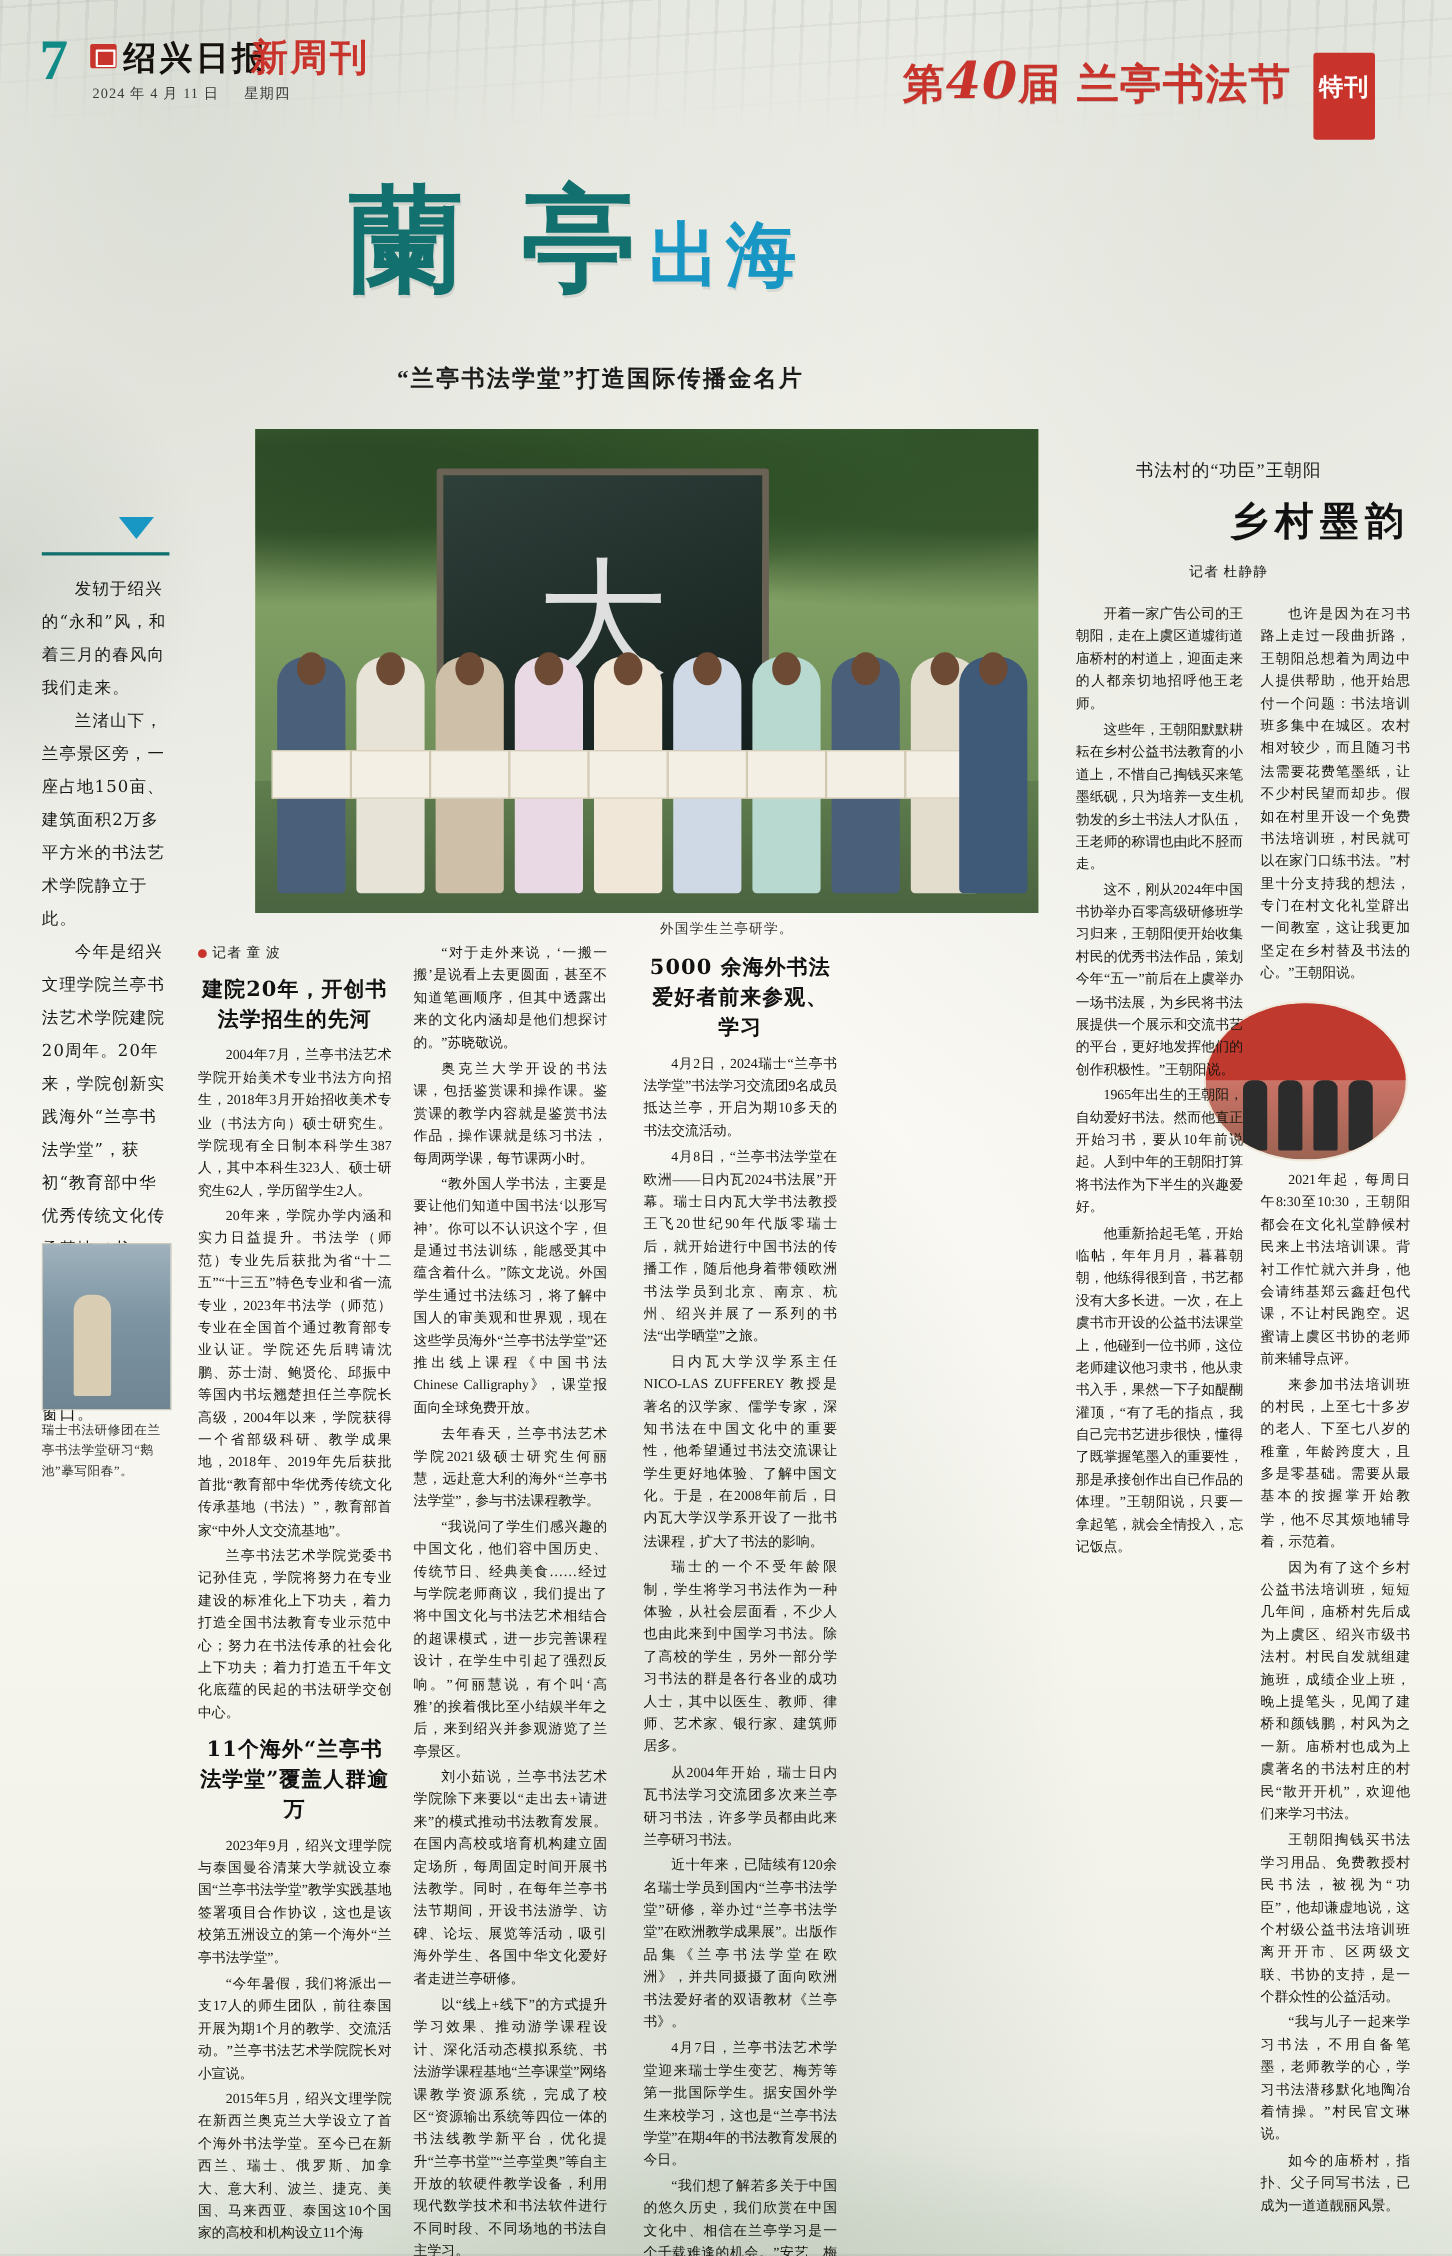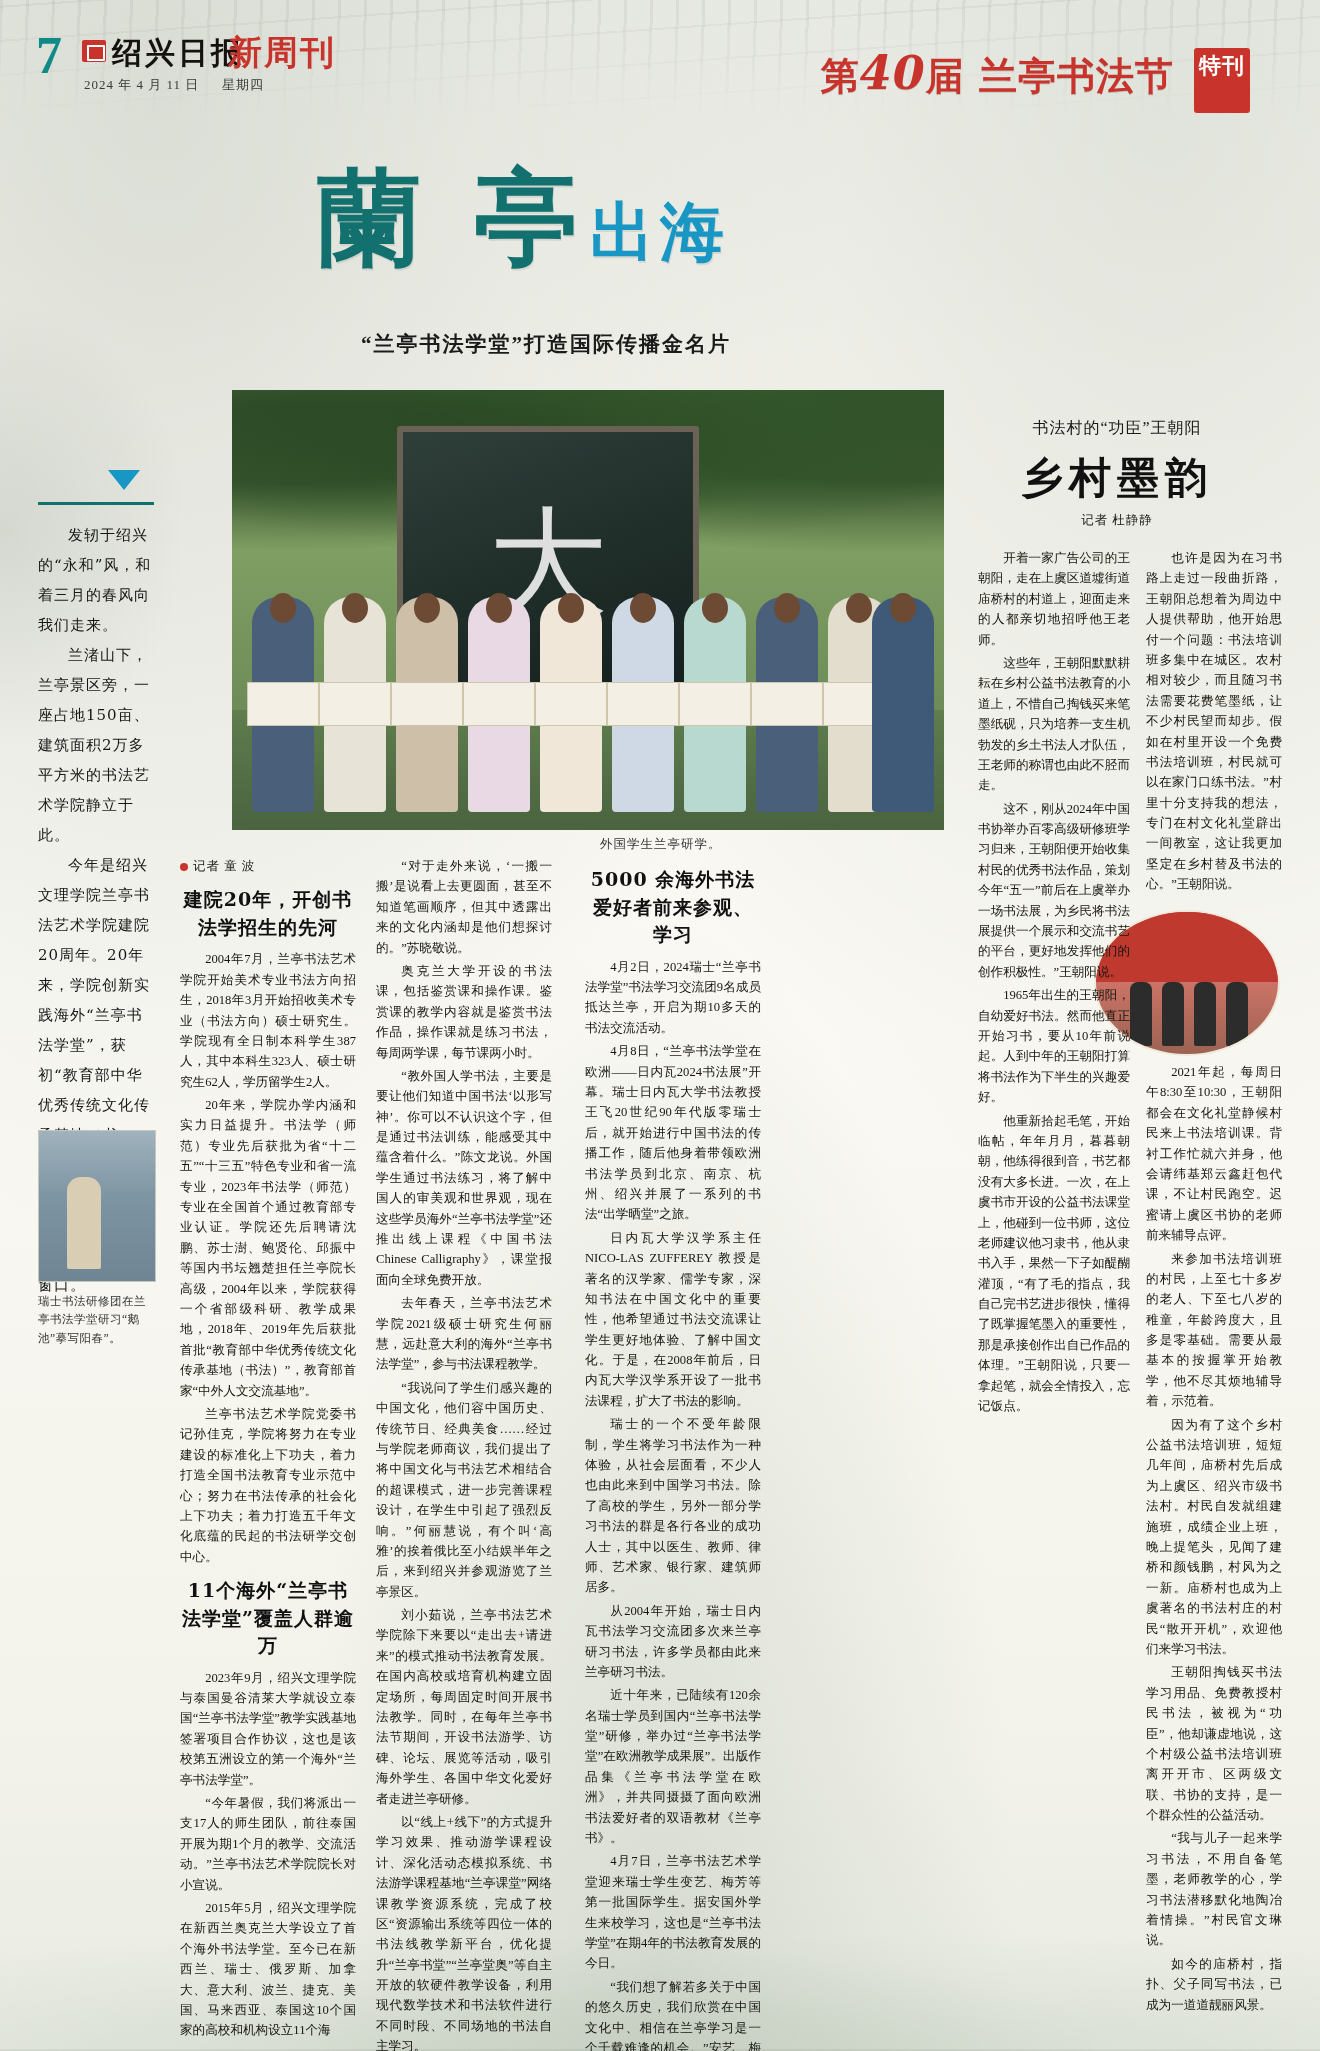--- a/index.html
+++ b/index.html
@@ -70,21 +70,21 @@
   .issue-week{position:absolute;left:222px;top:76px;font-size:13px;color:#3a3a3a;letter-spacing:1px;}
   .festival{
     position:absolute;right:146px;top:46px;
     font-size:38px;font-weight:bold;color:#c8342c;letter-spacing:1px;
     font-family:"DejaVu Serif",serif;text-shadow:0 1px 0 rgba(0,0,0,.15);
   }
   .festival .num{font-size:46px;font-style:italic;}
   .special-stamp{
     position:absolute;right:70px;top:48px;width:56px;height:62px;background:#c8342c;
     color:#fff;font-size:22px;font-weight:bold;line-height:28px;text-align:center;
-    padding-top:3px;letter-spacing:1px;border-radius:3px;font-family:"DejaVu Serif",serif;
+    padding-top:17px;letter-spacing:1px;border-radius:3px;font-family:"DejaVu Serif",serif;
   }
   
   .big-title{
     position:absolute;left:290px;top:150px;width:440px;height:130px;
     font-size:104px;font-weight:bold;color:#12706e;letter-spacing:12px;
     font-family:Liberation Sans, sans-serif;
     text-shadow:1px 2px 0 rgba(0,0,0,.08);
     text-align:right;
   }
   .big-title .sub{font-size:64px;color:#1896c4;letter-spacing:6px;}
@@ -167,22 +167,22 @@
   .sec-head{
     font-size:19px;font-weight:bold;letter-spacing:1px;color:#111;line-height:1.45;
     text-align:center;margin:10px 0 8px 0;font-family:"DejaVu Serif",serif;
   }
   
   .r-kicker{
     position:absolute;right:38px;top:418px;width:330px;text-align:center;
     font-size:16px;letter-spacing:1px;color:#1b1b1b;
   }
   .r-title{
-    position:absolute;right:38px;top:450px;width:330px;text-align:center;
-    font-size:42px;font-weight:bold;letter-spacing:6px;color:#111;font-family:Liberation Sans, sans-serif;
+    position:absolute;right:38px;top:450px;width:330px;text-align:right;
+    font-size:35px;font-weight:bold;letter-spacing:6px;color:#111;font-family:Liberation Sans, sans-serif;
   }
   .r-byline{
     position:absolute;right:38px;top:512px;width:330px;text-align:center;font-size:12.5px;letter-spacing:1px;
   }
   .circ-photo{
     position:absolute;right:40px;top:910px;width:182px;height:142px;border-radius:50%;
     background:linear-gradient(180deg,#c94a3e 0%,#d4766a 40%,#9c6352 100%);
     overflow:hidden;border:2px solid #efe9dc;
   }
   .circ-photo .wall{position:absolute;left:0;top:0;right:0;height:70px;background:#c0392f;}

